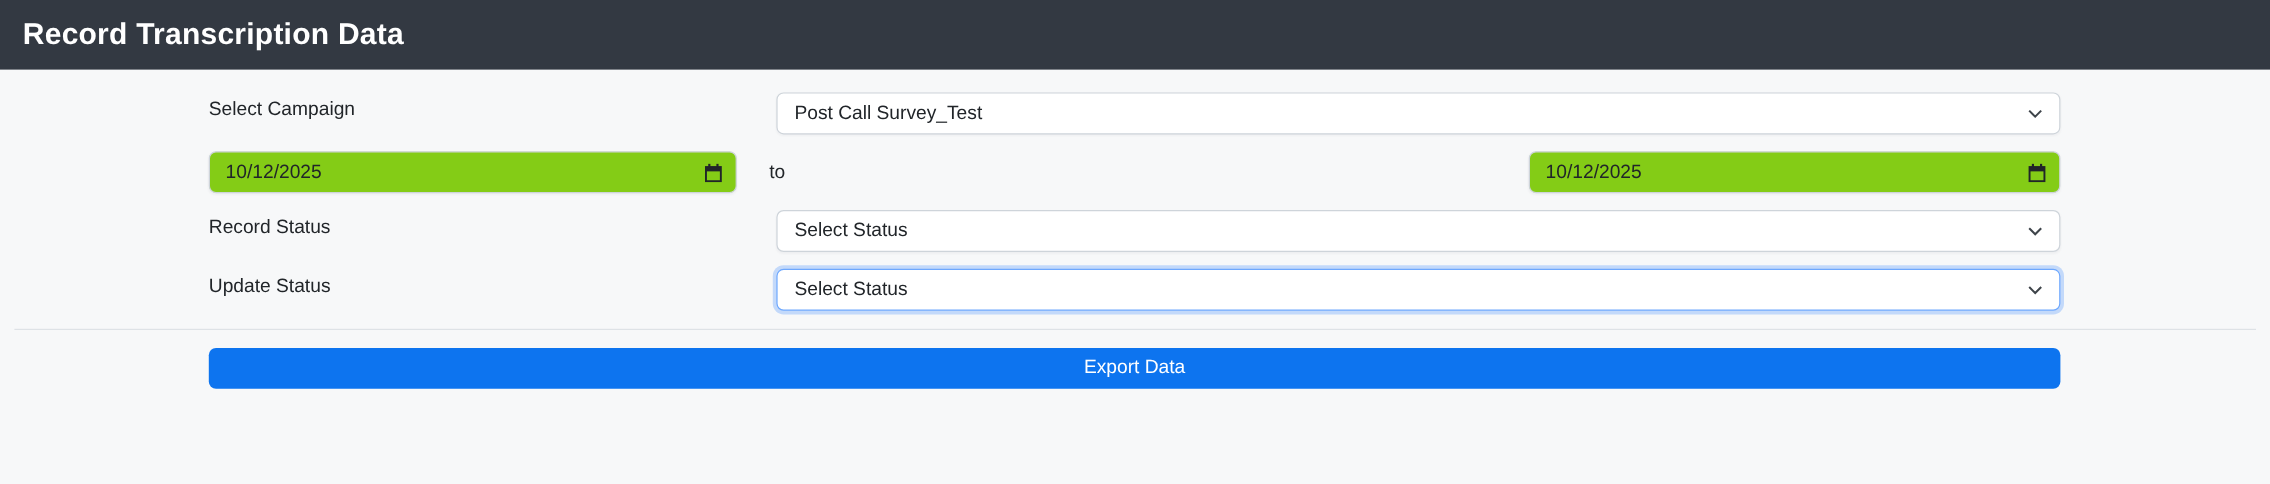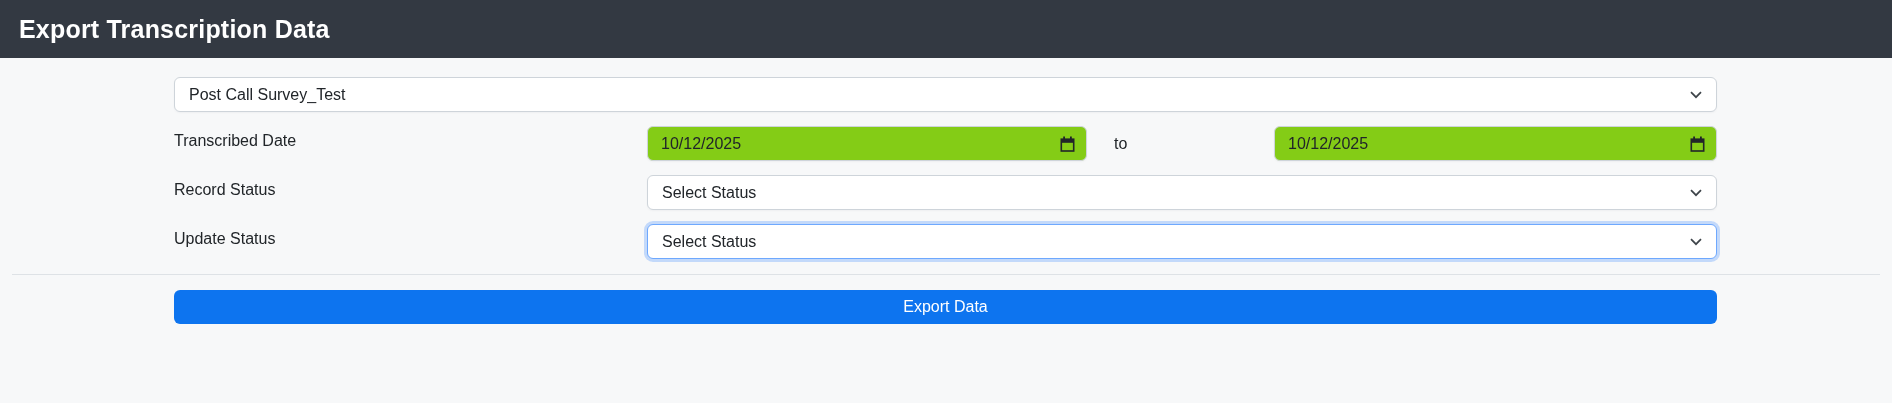--- a/index.html
+++ b/index.html
@@ -88,40 +88,40 @@
     border:none; border-radius:6px; font-size:16px;
     font-family:inherit; cursor:pointer;
   }
 </style>
 </head>
 <body>
 
 <div class="page">
 
   <header class="page-header">
-    <h1 class="page-title">Export Transcription Data</h1>
+    <h1 class="page-title">Record Transcription Data</h1>
   </header>
 
   <main class="form-main">
 
     <div class="form-row">
+      <div class="form-label">Select Campaign</div>
       <div class="field-area">
         <div class="select full" role="combobox" aria-expanded="false">
           <span>Post Call Survey_Test</span>
           <span class="chevron">
             <svg width="12" height="8" viewBox="0 0 12 8">
                 <path d="M1 1.2l5 5 5-5" fill="none" stroke="#3e444a" stroke-width="1.7"></path>
               </svg>
           </span>
         </div>
       </div>
     </div>
 
     <div class="form-row">
-      <div class="form-label">Transcribed Date</div>
       <div class="field-area">
         <div class="date-wrap">
           <input type="text" class="date-field" value="10/12/2025" style="">
           <button class="cal-btn">
             <svg width="15" height="16" viewBox="0 0 15 16">
               <rect x="3.2" y="0.5" width="1.8" height="3.4" fill="#212529"></rect>
               <rect x="10" y="0.5" width="1.8" height="3.4" fill="#212529"></rect>
               <rect x="1.3" y="3.2" width="12.4" height="11.8" fill="none" stroke="#212529" stroke-width="1.6"></rect>
               <rect x="1.3" y="3.2" width="12.4" height="3.6" fill="#212529"></rect>
             </svg>

